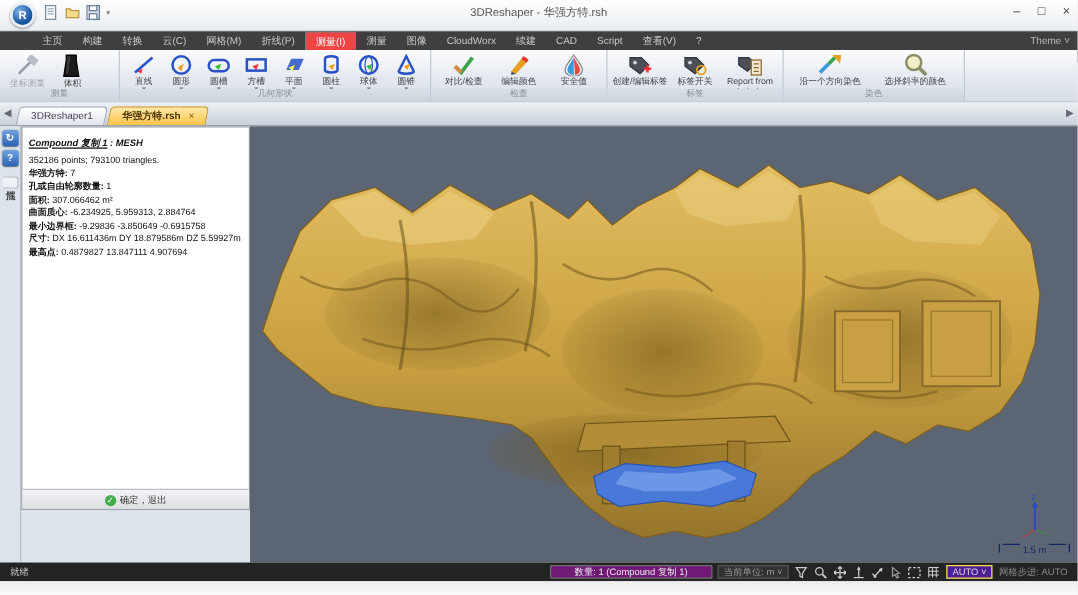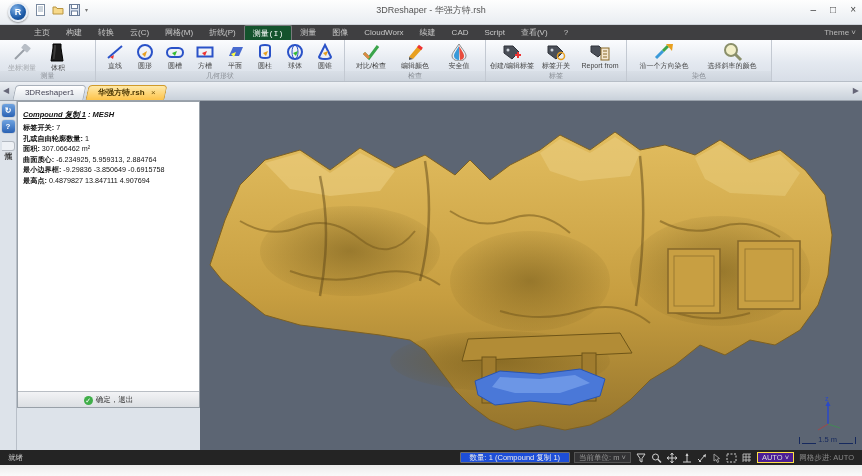--- a/index.html
+++ b/index.html
@@ -20,22 +20,22 @@
   .qat .caret { font-size:6px; color:#777; }
   .wintitle { position:absolute; left:0; right:0; top:4px; text-align:center; font-size:9px; color:#555; }
   .winctrl { position:absolute; right:6px; top:2px; display:flex; gap:14px; color:#444;
     font-size:10px; }
   .winctrl span { cursor:default; line-height:16px; }
 
   
   .tabstrip { position:absolute; left:0; top:25px; width:862px; height:25px; background:#3f3f41;
     display:flex; align-items:flex-start; padding-left:26px; }
   .rtab { color:#c9c9c9; font-size:8px; line-height:15px; padding:0 8px; white-space:nowrap; }
-  .rtab.active { background:#14532d; color:#fff; border:1px solid #7a7a7d; border-bottom:none;
-    border-radius:2px 2px 0 0;font-family:Liberation Mono, monospace; }
+  .rtab.active { background:#ef4444; color:#fff; border:1px solid #7a7a7d; border-bottom:none;
+    border-radius:2px 2px 0 0; }
   .theme { position:absolute; right:6px; top:0; color:#b9b9b9; font-size:8px; line-height:15px; }
 
   
   .ribbon { position:absolute; left:0; top:40px; width:862px; height:42px;
     background:linear-gradient(#fbfcfe,#e4e9f0 55%,#d8dee7);
     border-bottom:1px solid #b7bec7; display:flex; }
   .rgroup { position:relative; display:flex; align-items:flex-start; padding:1px 4px 10px 4px;
     border-right:1px solid #c3c9d2; }
   .rgroup-label { position:absolute; left:0; right:0; bottom:0; height:10px; text-align:center;
     font-size:7px; color:#8a8f96; line-height:10px;
@@ -87,33 +87,33 @@
     border-top:1px solid #b9bec4; display:flex; align-items:center; justify-content:center; }
   .okbtn { display:flex; align-items:flex-end; gap:3px; font-size:7.5px; color:#333;
     padding:1px 6px; }
   .okcheck { width:9px; height:9px; border-radius:50%; background:#3fae49; color:#fff;
     font-size:7px; line-height:9px; text-align:center; }
 
   
   .viewport { position:absolute; left:200px; top:0; width:662px; height:349px;
     background:#5c6573; overflow:hidden; }
   .viewport svg { display:block; }
-  .scalebar { position:absolute; right:6px; bottom:6px; display:flex; align-items:flex-end;
+  .scalebar { position:absolute; right:6px; bottom:6px; display:flex; align-items:flex-start;
     color:#16295e; font-size:7.5px; gap:2px; }
   .scalebar .tick { width:1px; height:7px; background:#16295e; }
   .scalebar .seg { width:14px; height:1px; background:#16295e; }
   .axis { position:absolute; right:16px; bottom:18px; width:34px; height:34px; }
   .axis .zlabel { position:absolute; left:13px; top:-3px; color:#2a49c8; font-size:7px; }
 
   
   .statusbar { position:absolute; left:0; top:450px; width:862px; height:15px; background:#242424;
     display:flex; align-items:center; color:#c9c9c9; font-size:7.5px; padding:0 4px; }
   .statusbar .ready { margin-left:4px; }
   .statusbar .spacer { flex:1; }
-  .sel-box { background:#1d4ed8; border:1px solid #6e6e70; color:#ececec; padding:0 9px;
+  .sel-box { background:#701a75; border:1px solid #6e6e70; color:#ececec; padding:0 19px;
     height:11px; line-height:10px; border-radius:1px; margin-right:4px; white-space:nowrap; }
   .unit-box { background:#323234; border:1px solid #555; color:#9a9a9a; padding:0 4px;
     height:11px; line-height:10px; margin-right:5px; white-space:nowrap; }
   .sicons { display:flex; align-items:center; gap:5px; margin-right:5px; }
   .sicons svg { display:block; }
   .autobox { background:#4c1d95; border:1px solid #fde047; color:#ddd; padding:0 4px; height:11px;
     line-height:10px; margin-right:5px; white-space:nowrap; }
   .gridstep { color:#8a8a8a; white-space:nowrap; margin-right:4px; }
 
   .bottomedge { position:absolute; left:0; top:465px; width:862px; height:11px;
@@ -396,25 +396,27 @@
       <div class="sideicon">↻</div>
       <div class="sideicon">?</div>
       <div class="sidetab">属性</div>
     </div>
 
     <div class="panel">
       <div class="panel-body">
         <div class="phead">
           <span class="u">Compound 复制 1</span><span> : MESH</span>
         </div>
-        <div class="pline"><b>标签开关:</b><span> 7</span></div>
+        <div class="pline"><b></b><span>352186 points; 793100 triangles.</span></div>
+        <div class="pline"><b>华强方特:</b><span> 7</span></div>
         <div class="pline"><b>孔或自由轮廓数量:</b><span> 1</span></div>
         <div class="pline"><b>面积:</b><span> 307.066462 m²</span></div>
         <div class="pline"><b>曲面质心:</b><span> -6.234925, 5.959313, 2.884764</span></div>
         <div class="pline"><b>最小边界框:</b><span> -9.29836 -3.850649 -0.6915758</span></div>
+        <div class="pline"><b>尺寸:</b><span> DX 16.611436m DY 18.879586m DZ 5.59927m</span></div>
         <div class="pline"><b>最高点:</b><span> 0.4879827 13.847111 4.907694</span></div>
       </div>
       <div class="panel-footer">
         <div class="okbtn">
           <span class="okcheck">✓</span>
           <span>确定，退出</span>
         </div>
       </div>
     </div>
 

